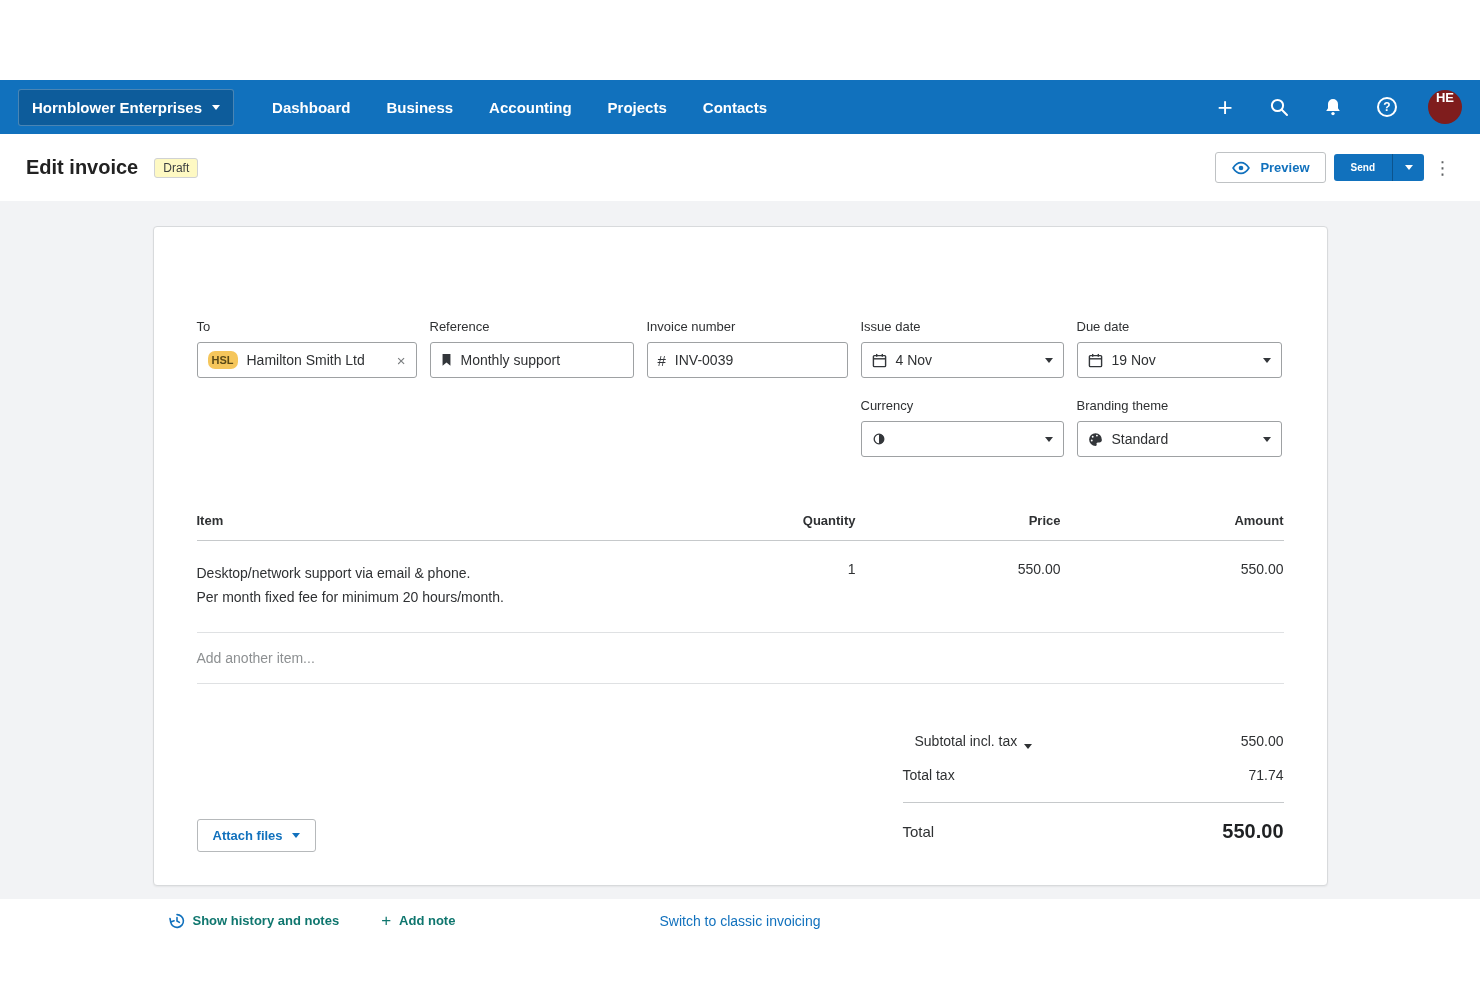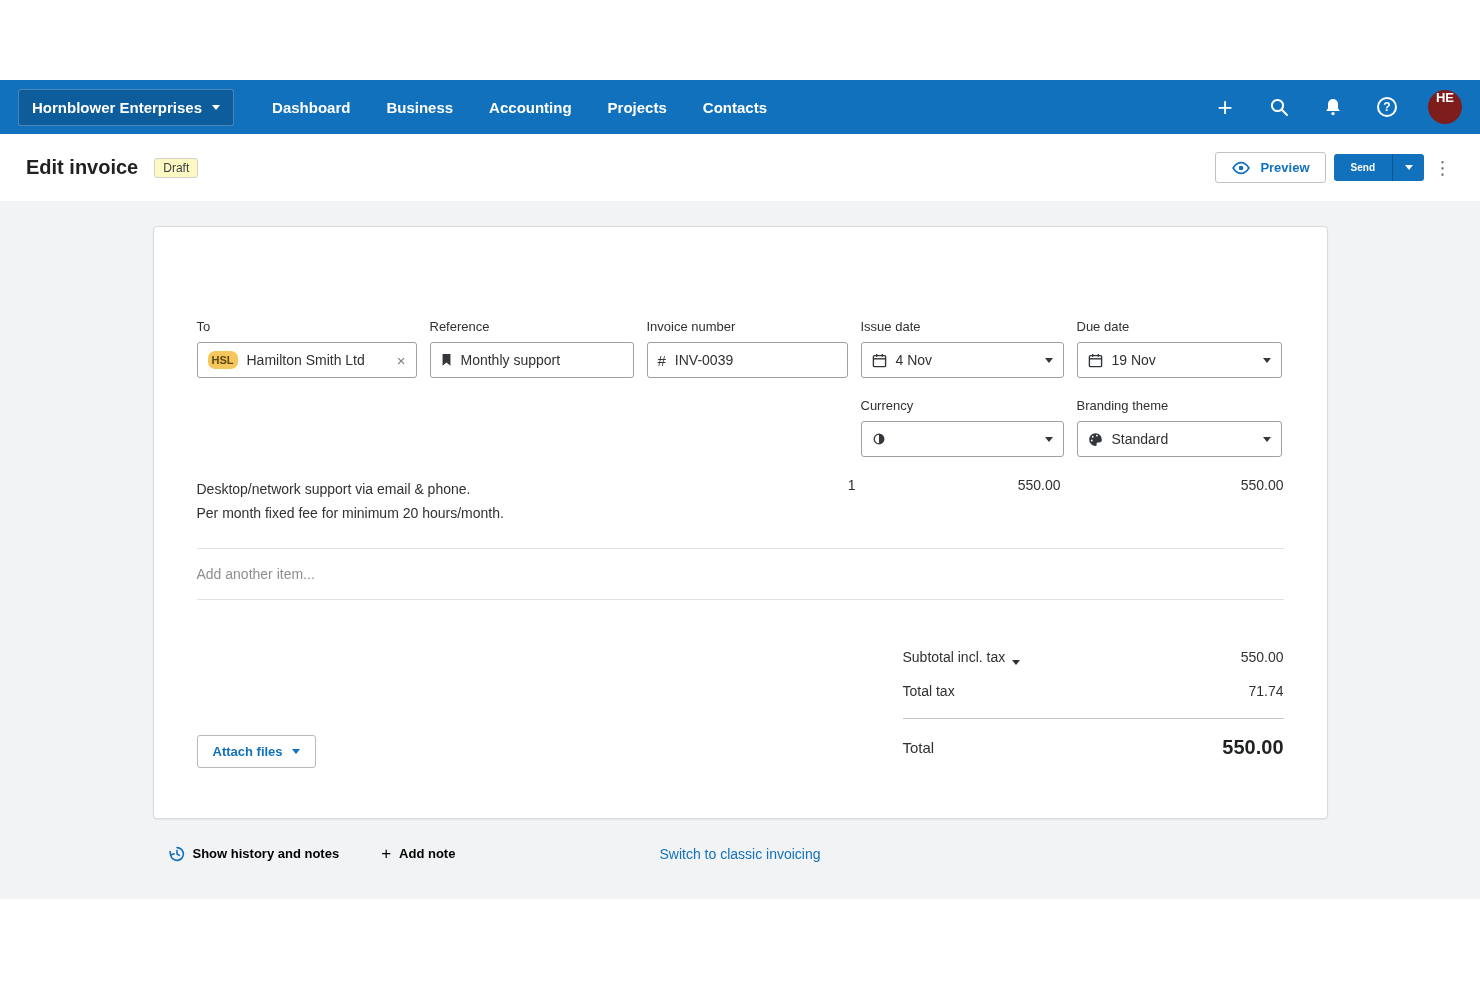--- a/index.html
+++ b/index.html
@@ -149,33 +149,33 @@
     display:flex; align-items:center; gap:9px;
     border:1px solid #b6b9bb; border-radius:3px; background:#fff;
     color:#1171bd; font-weight:700; font-size:13px;
     padding:8px 15px; cursor:pointer;
   }
   .totals { width:381px; }
   .trow {
     display:flex; justify-content:space-between; align-items:center;
     padding:9px 0; font-size:14px; color:#2f3133;
   }
-  .subtotal-label { display:flex; align-items:flex-end; gap:7px; cursor:pointer; }
+  .subtotal-label { display:flex; align-items:flex-end; gap:7px; cursor:pointer;margin-left:12px; }
   .trow-total { border-top:1px solid #c6c9cb; margin-top:10px; padding-top:17px; }
   .total-label { font-size:15px; }
   .total-value { font-size:20px; font-weight:700; color:#1f2123; }
 
   
   .footer-links {
     width:1175px; margin:26px auto 0;
     display:flex; align-items:center; position:relative;
     padding-left:16px;
   }
   .blue-link {
-    color:#000000; font-weight:700; font-size:13px;
+    color:#0f766e; font-weight:700; font-size:13px;
     display:flex; align-items:center; gap:8px; cursor:pointer; text-decoration:none;
   }
   .add-note-link { margin-left:42px; }
   .plus-small { font-size:17px; font-weight:400; line-height:1; }
   .classic-link {
     position:absolute; left:50%; transform:translateX(-50%);
     color:#1171bd; font-size:14px; font-weight:400; cursor:pointer; text-decoration:none;
   }
   svg { display:block; }
 </style>
@@ -323,20 +323,26 @@
             <circle cx="5" cy="5" r="1" fill="#fff"></circle>
             <circle cx="9.5" cy="3.8" r="1" fill="#fff"></circle>
             <circle cx="4" cy="9" r="1" fill="#fff"></circle>
           </svg>
           <span>Standard</span>
           <span class="caret field-caret"></span>
         </div>
       </div>
     </div>
 
+    <div class="table-head">
+      <div class="col-item">Item</div>
+      <div class="col-qty">Quantity</div>
+      <div class="col-price">Price</div>
+      <div class="col-amount">Amount</div>
+    </div>
 
     <div class="item-row">
       <div class="col-item item-desc">
         <div>Desktop/network support via email &amp; phone.</div>
         <div>Per month fixed fee for minimum 20 hours/month.</div>
       </div>
       <div class="col-qty">1</div>
       <div class="col-price">550.00</div>
       <div class="col-amount">550.00</div>
     </div>

